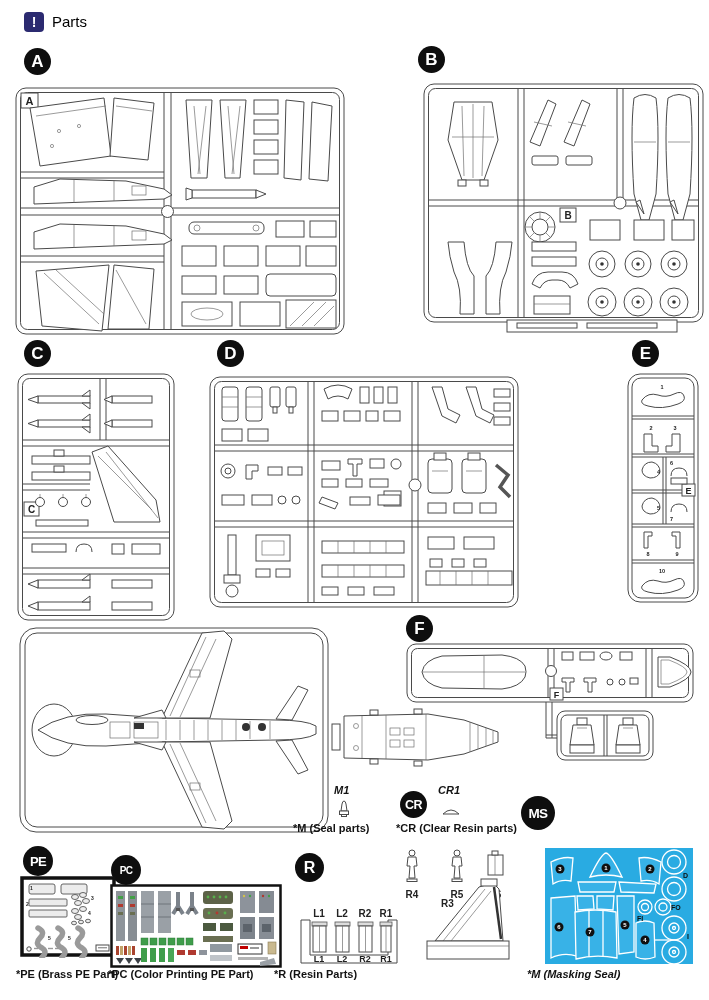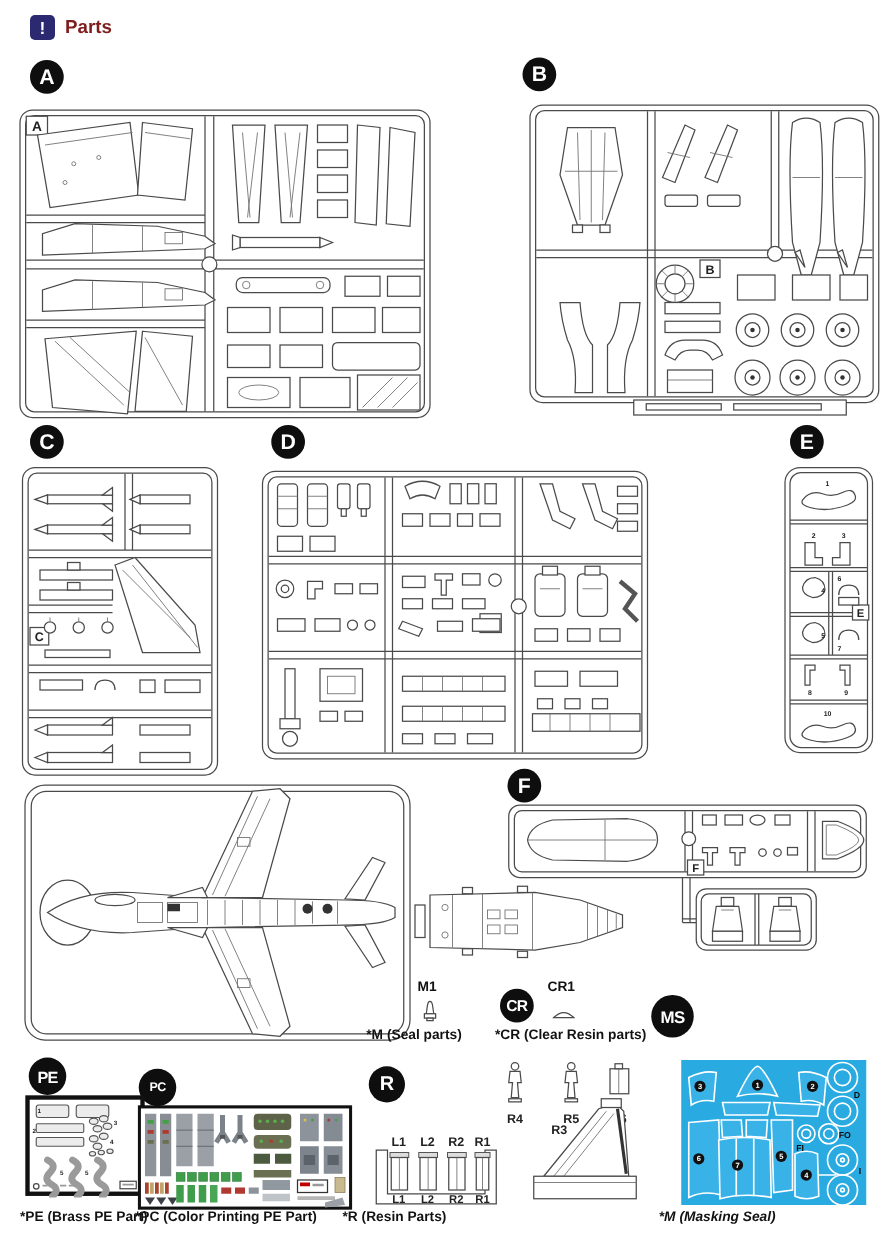--- a/index.html
+++ b/index.html
@@ -7,25 +7,25 @@
         font-family:"Liberation Sans",sans-serif;overflow:hidden;margin:0 auto;}
   .abs{position:absolute;}
   .badge{position:absolute;background:#0e0e0e;color:#fff;border-radius:50%;
          display:flex;align-items:center;justify-content:center;font-weight:800;}
   .b27{width:27px;height:27px;font-size:17px;}
   .b29{width:29px;height:29px;font-size:17px;}
   .b30{width:30px;height:30px;}
   .b34{width:34px;height:34px;}
   .two{font-size:12.5px;letter-spacing:-0.6px;}
   .caption{position:absolute;font-size:11px;font-weight:700;color:#121212;white-space:nowrap;}
-  .plabel{position:absolute;font-size:11px;font-weight:700;color:#121212;white-space:nowrap;}
+  .plabel{position:absolute;font-size:11px;font-weight:700;color:#121212;white-space:nowrap;font-style:italic;}
   .hdr-icon{position:absolute;left:24px;top:12px;width:20px;height:20px;background:#2b2a70;
             border-radius:4px;color:#fff;font-weight:800;font-size:14px;
             display:flex;align-items:center;justify-content:center;}
-  .hdr-title{position:absolute;left:52px;top:13px;font-size:15px;font-weight:700;color:#7f1d1d;}
+  .hdr-title{position:absolute;left:52px;top:13px;font-size:15px;font-weight:400;color:#000000;}
   svg{display:block;}
   svg text{font-family:"Liberation Sans",sans-serif;font-weight:700;fill:#222;}
   .fw{fill:#fff;stroke:#4a4a4a;stroke-width:1;}
   .ln{fill:none;stroke:#4a4a4a;stroke-width:1;}
   .th{fill:none;stroke:#707070;stroke-width:0.7;}
   .dk{fill:#333;stroke:none;}
   .gry{fill:#ececec;stroke:#555;stroke-width:0.9;}
   .sq{fill:none;stroke:#9a9a9a;stroke-width:5.5;stroke-linecap:round;}
   .msr{fill:none;stroke:#fff;stroke-width:1.3;}
   .mss{fill:#38b2e7;stroke:#fff;stroke-width:1.3;}

